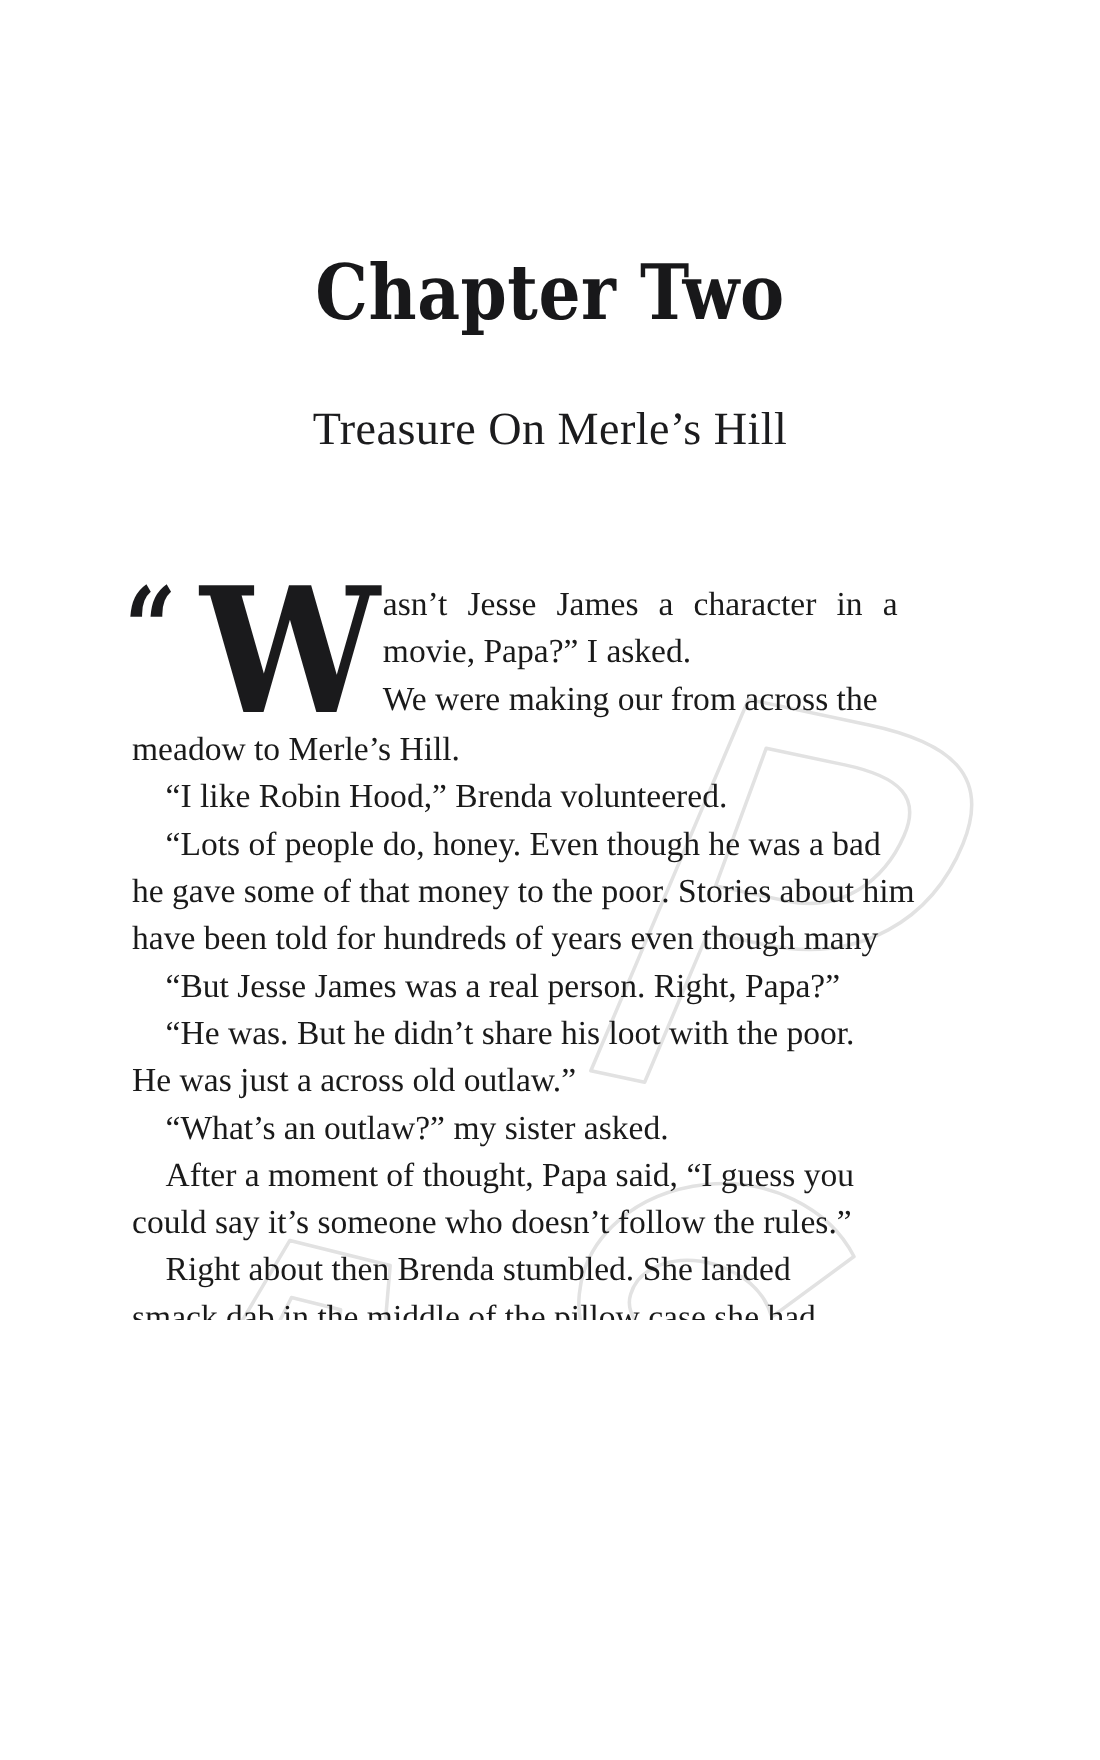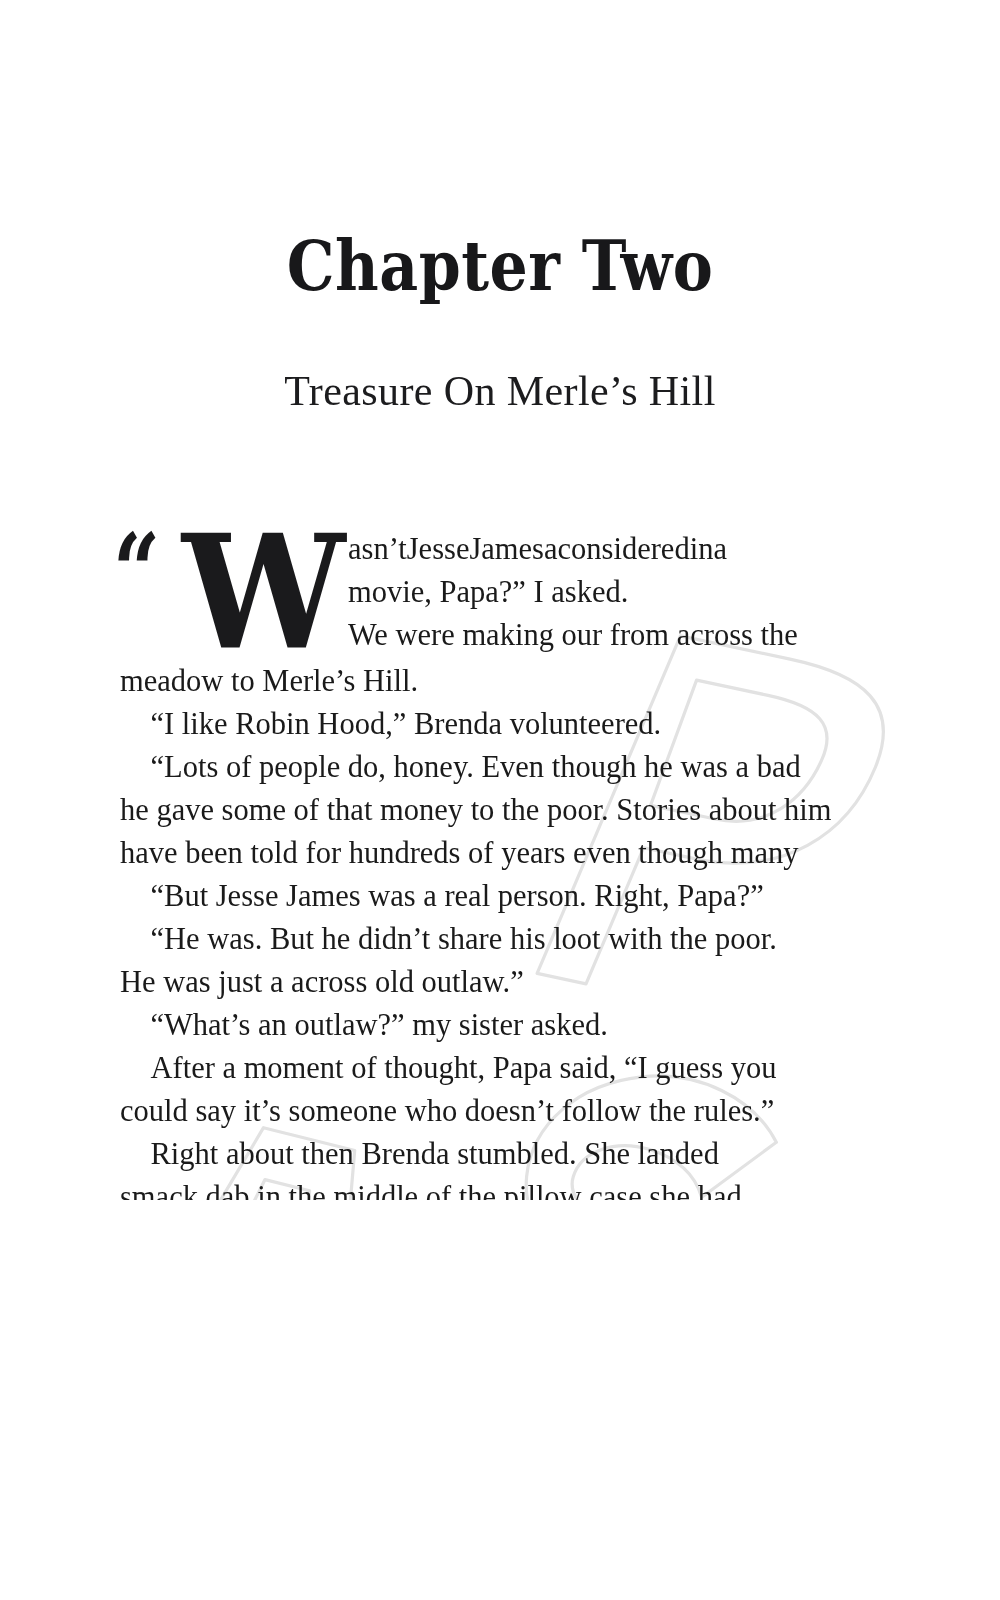--- a/index.html
+++ b/index.html
@@ -134,20 +134,21 @@
     line-height: 43px;
     text-align: justify;
     text-justify: inter-word;
   }
   .opening-lines .ln {
     display: block;
     white-space: nowrap;
   }
   .opening-lines .ln.j {
     display: flex;
+    justify-content: space-between;
   }
 
   .runon-line {
     font-size: 30.5px;
     line-height: 43px;
     margin-top: 0;
     white-space: nowrap;
   }
 
   .para {
@@ -220,21 +221,21 @@
         <div class="dropcap-wrap">
           <span class="dropcap-quote">“</span>
           <span class="dropcap-letter">W</span>
         </div>
         <div class="opening-lines">
           <span class="ln j">
             <span>asn’t</span>
             <span>Jesse</span>
             <span>James</span>
             <span>a</span>
-            <span>considered</span>
+            <span>character</span>
             <span>in</span>
             <span>a</span>
           </span>
           <span class="ln">movie, Papa?” I asked.</span>
           <span class="ln">We were making our from across the</span>
         </div>
       </div>
 
       <div class="runon-line">meadow to Merle’s Hill.</div>
 

